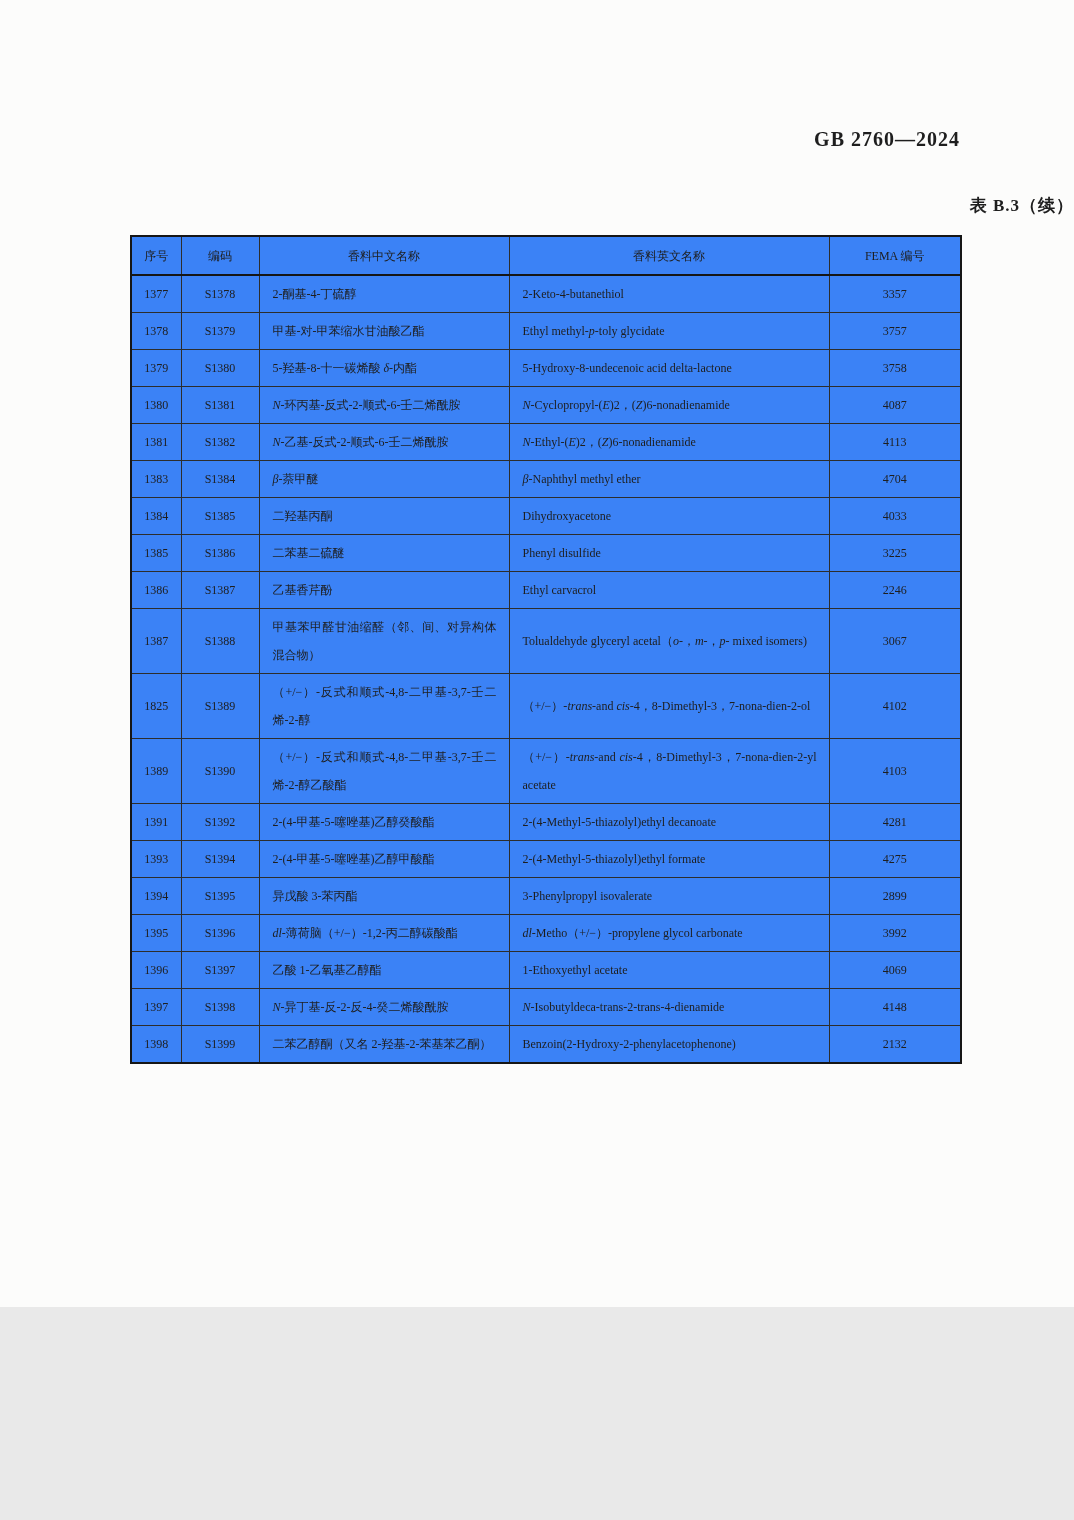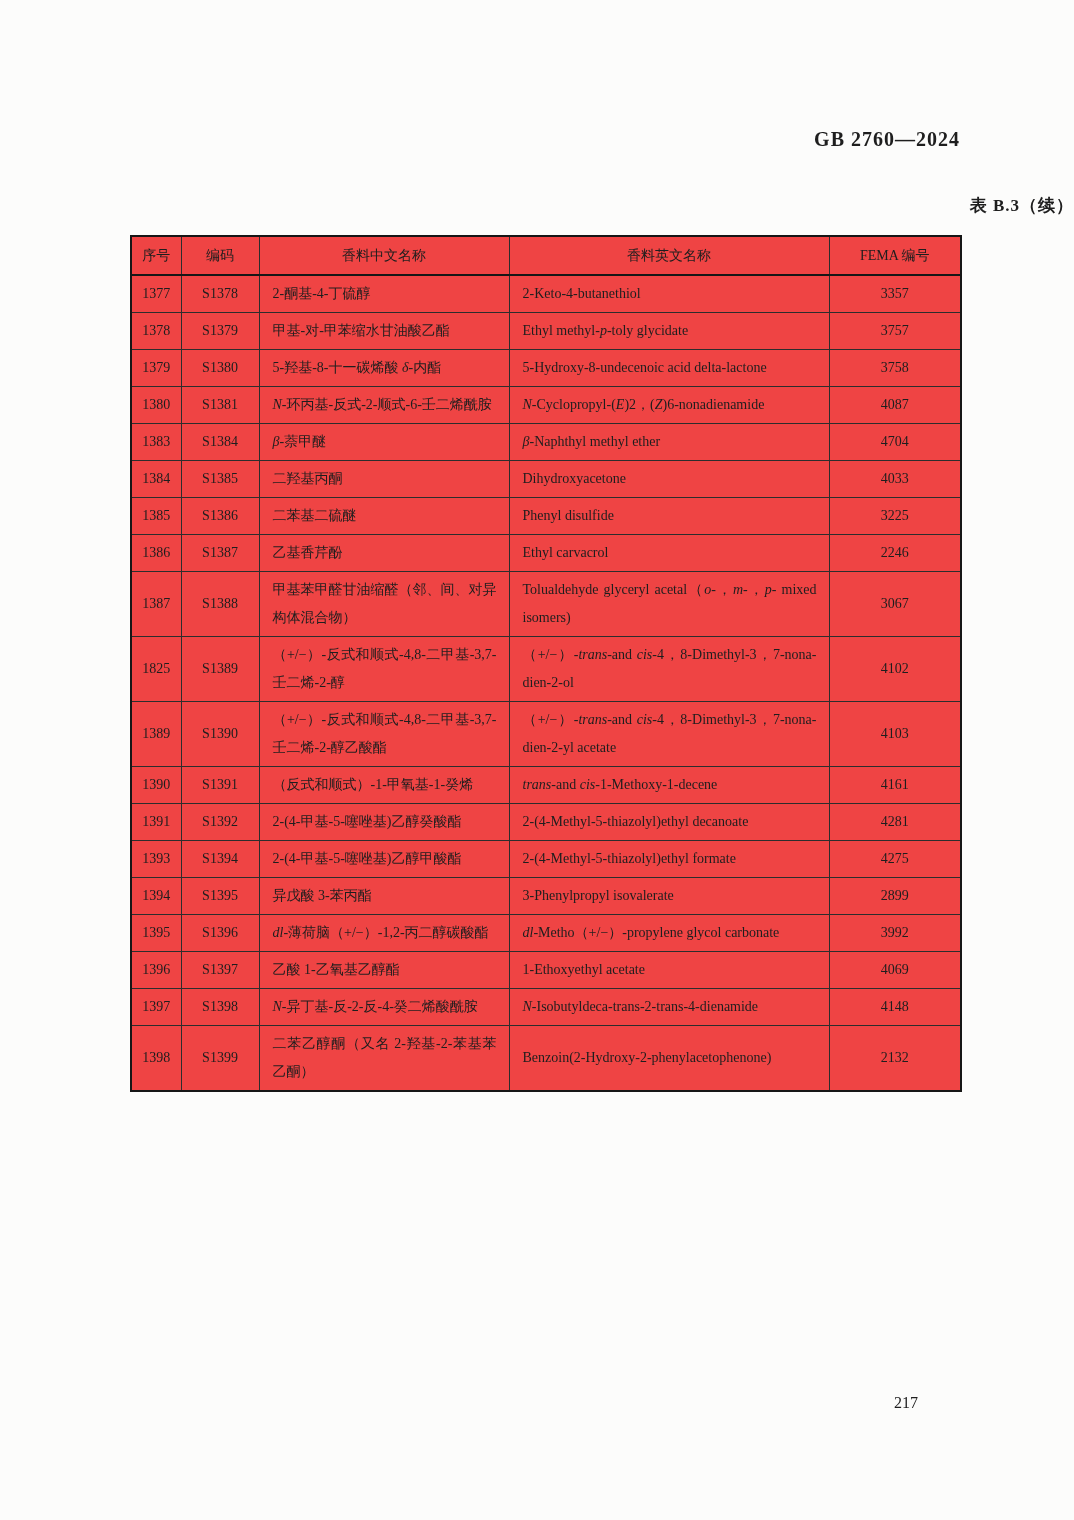--- a/index.html
+++ b/index.html
@@ -1,18 +1,18 @@
 <!DOCTYPE html>
 <html lang="zh"><head>
 <meta charset="utf-8">
 <style>
   html,body { margin:0; padding:0; background:#e9e9e9; }
   .page {
     position:relative;
-    width:1074px; height:1520px;
+    width:1074px; height:1307px;
     margin:0 auto;
     background:#fcfcfb;
     font-family:"Liberation Serif","DejaVu Serif",serif;
     color:#1e1e1e;
     overflow:hidden;
   }
   .doc-code {
     position:absolute; top:128px; right:114px;
     font-size:20px; font-weight:bold; letter-spacing:1px;
     white-space:nowrap;
@@ -20,23 +20,23 @@
   .table-title {
     position:absolute; top:194px; left:0; width:100%;
     text-align:right; font-size:17px; font-weight:bold;
     letter-spacing:1px;
   }
   table.flavor-table {
     position:absolute; top:235px; left:130px;
     width:830px;
     border-collapse:collapse;
     table-layout:fixed;
-    font-size:14px;
+    font-size:12px;
     line-height:28px;
-    background:#ef4444;
+    background:#3b82f6;
   }
   table.flavor-table { border:2px solid #161616; }
   .flavor-table th, .flavor-table td {
     border:1px solid #2d2d2d;
     vertical-align:middle;
     word-break:break-word;
   }
   .flavor-table thead th {
     border-bottom:2px solid #161616;
     font-weight:normal;
@@ -106,20 +106,27 @@
     <td class="c-num">3758</td>
   </tr>
         <tr>
     <td class="c-num">1380</td>
     <td class="c-num">S1381</td>
     <td class="c-text"><i>N</i>-环丙基-反式-2-顺式-6-壬二烯酰胺</td>
     <td class="c-text"><i>N</i>-Cyclopropyl-(<i>E</i>)2，(<i>Z</i>)6-nonadienamide</td>
     <td class="c-num">4087</td>
   </tr>
         <tr>
+    <td class="c-num">1381</td>
+    <td class="c-num">S1382</td>
+    <td class="c-text"><i>N</i>-乙基-反式-2-顺式-6-壬二烯酰胺</td>
+    <td class="c-text"><i>N</i>-Ethyl-(<i>E</i>)2，(<i>Z</i>)6-nonadienamide</td>
+    <td class="c-num">4113</td>
+  </tr>
+        <tr>
     <td class="c-num">1383</td>
     <td class="c-num">S1384</td>
     <td class="c-text"><i>β</i>-萘甲醚</td>
     <td class="c-text"><i>β</i>-Naphthyl methyl ether</td>
     <td class="c-num">4704</td>
   </tr>
         <tr>
     <td class="c-num">1384</td>
     <td class="c-num">S1385</td>
     <td class="c-text">二羟基丙酮</td>
@@ -155,27 +162,20 @@
     <td class="c-num">4102</td>
   </tr>
         <tr>
     <td class="c-num">1389</td>
     <td class="c-num">S1390</td>
     <td class="c-text">（+/−）-反式和顺式-4,8-二甲基-3,7-壬二烯-2-醇乙酸酯</td>
     <td class="c-text">（+/−）-<i>trans</i>-and <i>cis</i>-4，8-Dimethyl-3，7-nona-dien-2-yl acetate</td>
     <td class="c-num">4103</td>
   </tr>
         <tr>
-    <td class="c-num">1390</td>
-    <td class="c-num">S1391</td>
-    <td class="c-text">（反式和顺式）-1-甲氧基-1-癸烯</td>
-    <td class="c-text"><i>trans</i>-and <i>cis</i>-1-Methoxy-1-decene</td>
-    <td class="c-num">4161</td>
-  </tr>
-        <tr>
     <td class="c-num">1391</td>
     <td class="c-num">S1392</td>
     <td class="c-text">2-(4-甲基-5-噻唑基)乙醇癸酸酯</td>
     <td class="c-text">2-(4-Methyl-5-thiazolyl)ethyl decanoate</td>
     <td class="c-num">4281</td>
   </tr>
         <tr>
     <td class="c-num">1393</td>
     <td class="c-num">S1394</td>
     <td class="c-text">2-(4-甲基-5-噻唑基)乙醇甲酸酯</td>

